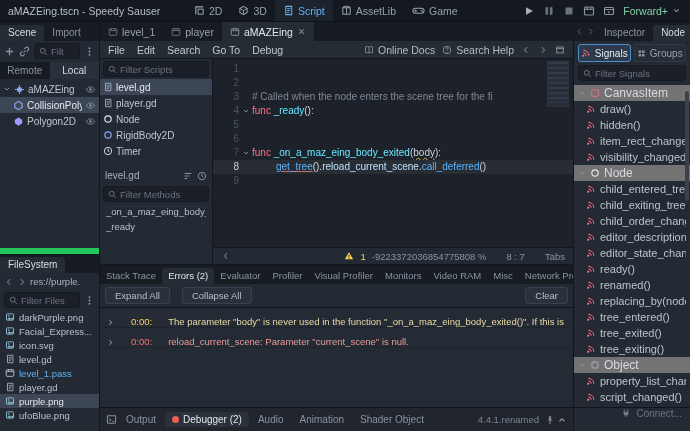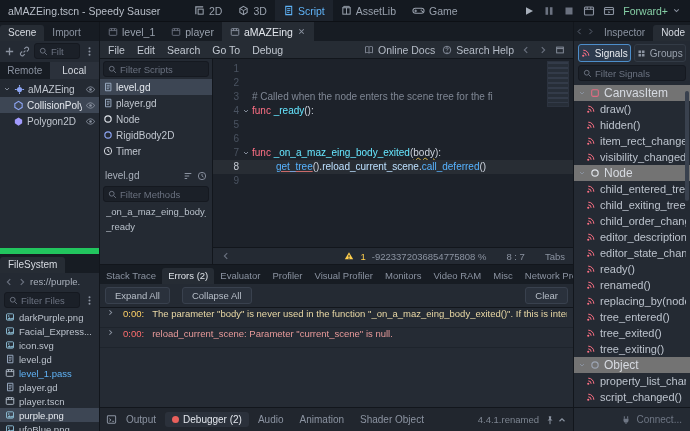--- a/index.html
+++ b/index.html
@@ -80,38 +80,38 @@
   .code-status{height:17px;border-top:1px solid #12161c;background:#242a33;display:flex;align-items:center;padding:0 8px;gap:6px;font-size:9.5px;color:#8b93a1;flex:0 0 auto}
   .csr{margin-left:auto;display:flex;align-items:center;gap:6px}
   .gap14{margin-left:14px}
   
   .debugger{height:143px;flex:0 0 auto;display:flex;flex-direction:column;border-top:1px solid #12161c}
   .dtab{padding:2px 6px 3px;color:#8b93a1;font-size:9.5px;white-space:nowrap}
   .dtab.active{background:#262c34;color:#dfe3e9;border-radius:3px 3px 0 0}
   .dbg-toolbar{display:flex;gap:12px;padding:3px 5px;align-items:center;background:#242a33;border-bottom:1px solid #12161c;flex:0 0 auto}
   .btn{background:#2a313c;border:1px solid #39414e;border-radius:3px;padding:2px 9px;color:#b8bfc9;font-size:9.5px}
   .dbg-list{flex:1;background:#252b34;overflow:hidden;font-size:9.5px}
-  .drow{display:flex;align-items:flex-start;gap:8px;height:20px;padding:0 6px;border-bottom:1px solid #1e242c;white-space:nowrap;overflow:hidden}
+  .drow{display:flex;align-items:flex-end;gap:16px;height:20px;padding:0 6px;border-bottom:1px solid #1e242c;white-space:nowrap;overflow:hidden}
   .warn-t{color:#ffd166}.warn-m{color:#ead9a6}.err-t{color:#ff6e6e}.err-m{color:#e89a9a}
   
   .bottom-bar{height:24px;border-top:1px solid #12161c;display:flex;align-items:center;gap:2px;padding:0 6px;background:#21262e;font-size:10px;color:#8b93a1;flex:0 0 auto}
   .bitem{padding:2px 7px;border-radius:3px;display:flex;align-items:center;gap:4px}
   .bitem.active{color:#e2e6ec;background:#2b313b}
   .errdot{width:7px;height:7px;border-radius:50%;background:#e9605c}
   .ver{margin-left:auto;color:#7d8591;font-size:9.5px;padding-right:4px}
   
   .sig-btns{display:flex;gap:3px;padding:3px 4px;flex:0 0 auto}
   .sigbtn{flex:1;display:flex;align-items:center;justify-content:center;gap:4px;height:18px;border-radius:3px;background:#262c35;border:1px solid #333b46;color:#99a1ad;font-size:10px;white-space:nowrap}
   .sigbtn.active{background:#2c3a4d;border-color:#4d8ecb;color:#e8ecf1}
   .sig-tree{flex:1;overflow:hidden;position:relative;margin-top:1px}
   .cat{display:flex;align-items:center;gap:4px;height:16px;padding:0 4px;background:#737373;color:#d6dae1;font-size:12px;white-space:nowrap;overflow:hidden}
   .sigrow{display:flex;align-items:center;gap:4px;height:16px;padding:0 4px 0 12px;color:#bcc3cd;font-size:11px;white-space:nowrap;overflow:hidden}
   .sig-ic{color:#ff7085;flex:0 0 auto}
   .sb{position:absolute;right:1px;top:6px;width:4px;height:110px;background:#39414e;border-radius:2px}
-  .connect-row{height:24px;border-top:1px solid #12161c;display:flex;align-items:center;justify-content:flex-end;gap:5px;padding:0 8px;color:#6e7684;font-size:10px;flex:0 0 auto}
+  .connect-row{height:24px;border-top:1px solid #12161c;display:flex;align-items:flex-start;justify-content:flex-end;gap:5px;padding:0 8px;color:#6e7684;font-size:10px;flex:0 0 auto}
 </style>
 </head>
 <body>
 
 <svg width="0" height="0" style="position:absolute" aria-hidden="true">
   <symbol id="i-search" viewBox="0 0 12 12">
       <circle cx="5" cy="5" r="3.2" fill="none" stroke="currentColor" stroke-width="1.3"></circle>
       <line x1="7.5" y1="7.5" x2="10.5" y2="10.5" stroke="currentColor" stroke-width="1.3"></line>
     </symbol>
   <symbol id="i-plus" viewBox="0 0 12 12">
@@ -436,26 +436,20 @@
               <svg class="ic10" style="color:#b5bfcc">
                 <use href="#i-scene"></use>
               </svg>
               <span class="grow">level_1.pass</span>
             </div>
           <div class="frow">
               <svg class="ic10" style="color:#9fb0c7">
                 <use href="#i-script"></use>
               </svg>
               <span class="grow">player.gd</span>
-            </div>
-          <div class="frow">
-              <svg class="ic10" style="color:#b5bfcc">
-                <use href="#i-scene"></use>
-              </svg>
-              <span class="grow">player.tscn</span>
             </div>
           <div class="frow sel">
               <svg class="ic10" style="color:#8fc1d9">
                 <use href="#i-image"></use>
               </svg>
               <span class="grow">purple.png</span>
             </div>
           <div class="frow">
               <svg class="ic10" style="color:#8fc1d9">
                 <use href="#i-image"></use>

